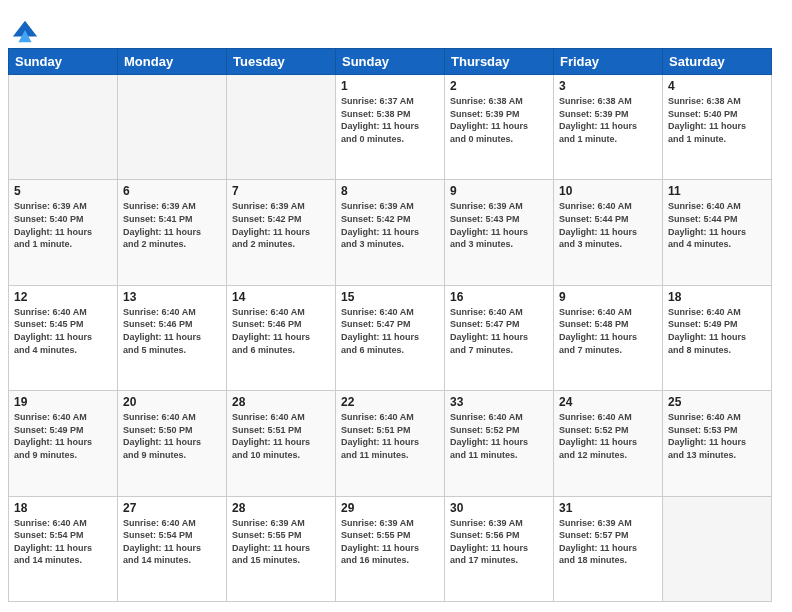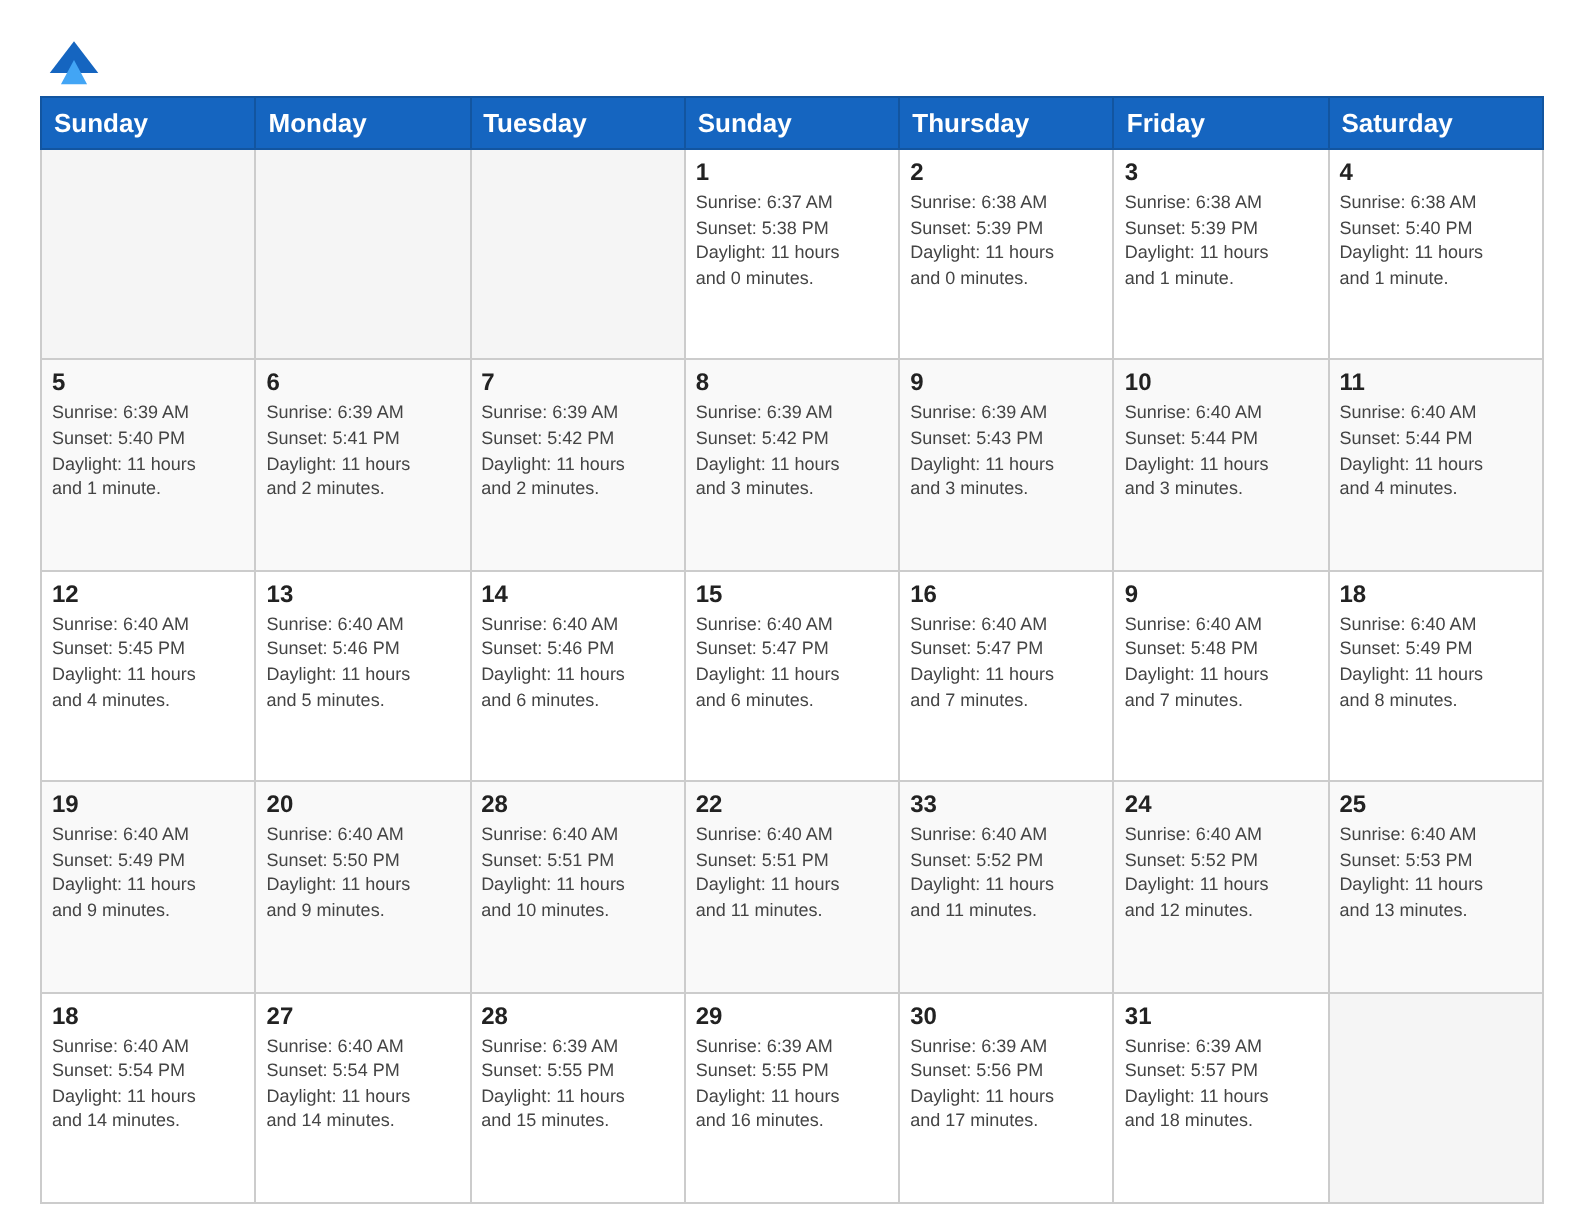--- a/index.html
+++ b/index.html
@@ -6,21 +6,21 @@
     body {
       font-family: Arial, sans-serif;
       background: #fff;
       width: 792px;
       height: 612px;
       overflow: hidden;
     }
     .page {
       width: 792px;
       height: 612px;
-      padding: 16px 20px 10px 20px;
+      padding: 16px 20px 10px 8px;
       display: flex;
       flex-direction: column;
     }
     .header {
       display: flex;
       justify-content: space-between;
       align-items: flex-start;
       margin-bottom: 8px;
     }
     .logo {
@@ -75,20 +75,21 @@
       font-size: 12px;
       font-weight: bold;
       color: #222;
       display: block;
       margin-bottom: 2px;
     }
     .day-info {
       font-size: 9px;
       color: #444;
       line-height: 1.4;
+      font-weight: bold;
     }
     .row-alt td {
       background: #f9f9f9;
     }
   </style>
 </head>
 <body>
 
 <div class="page">
   <div class="header">

